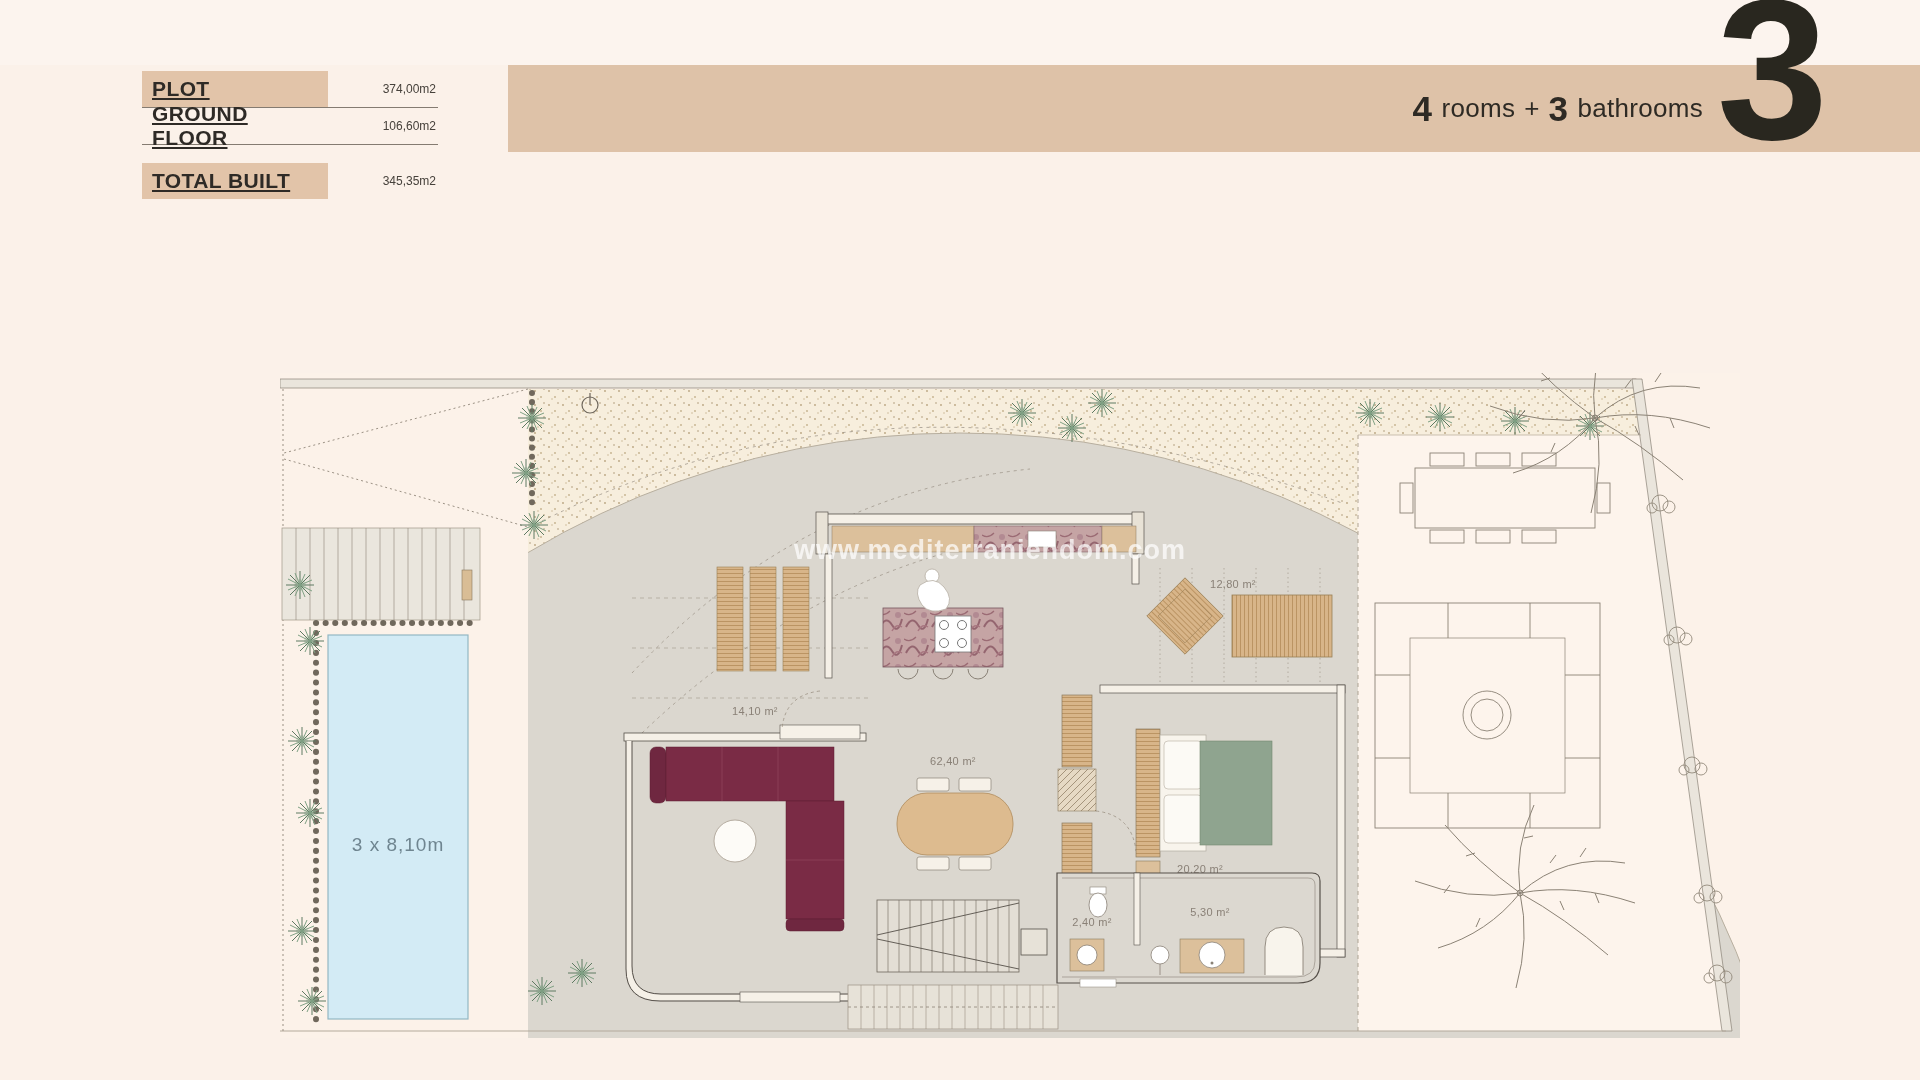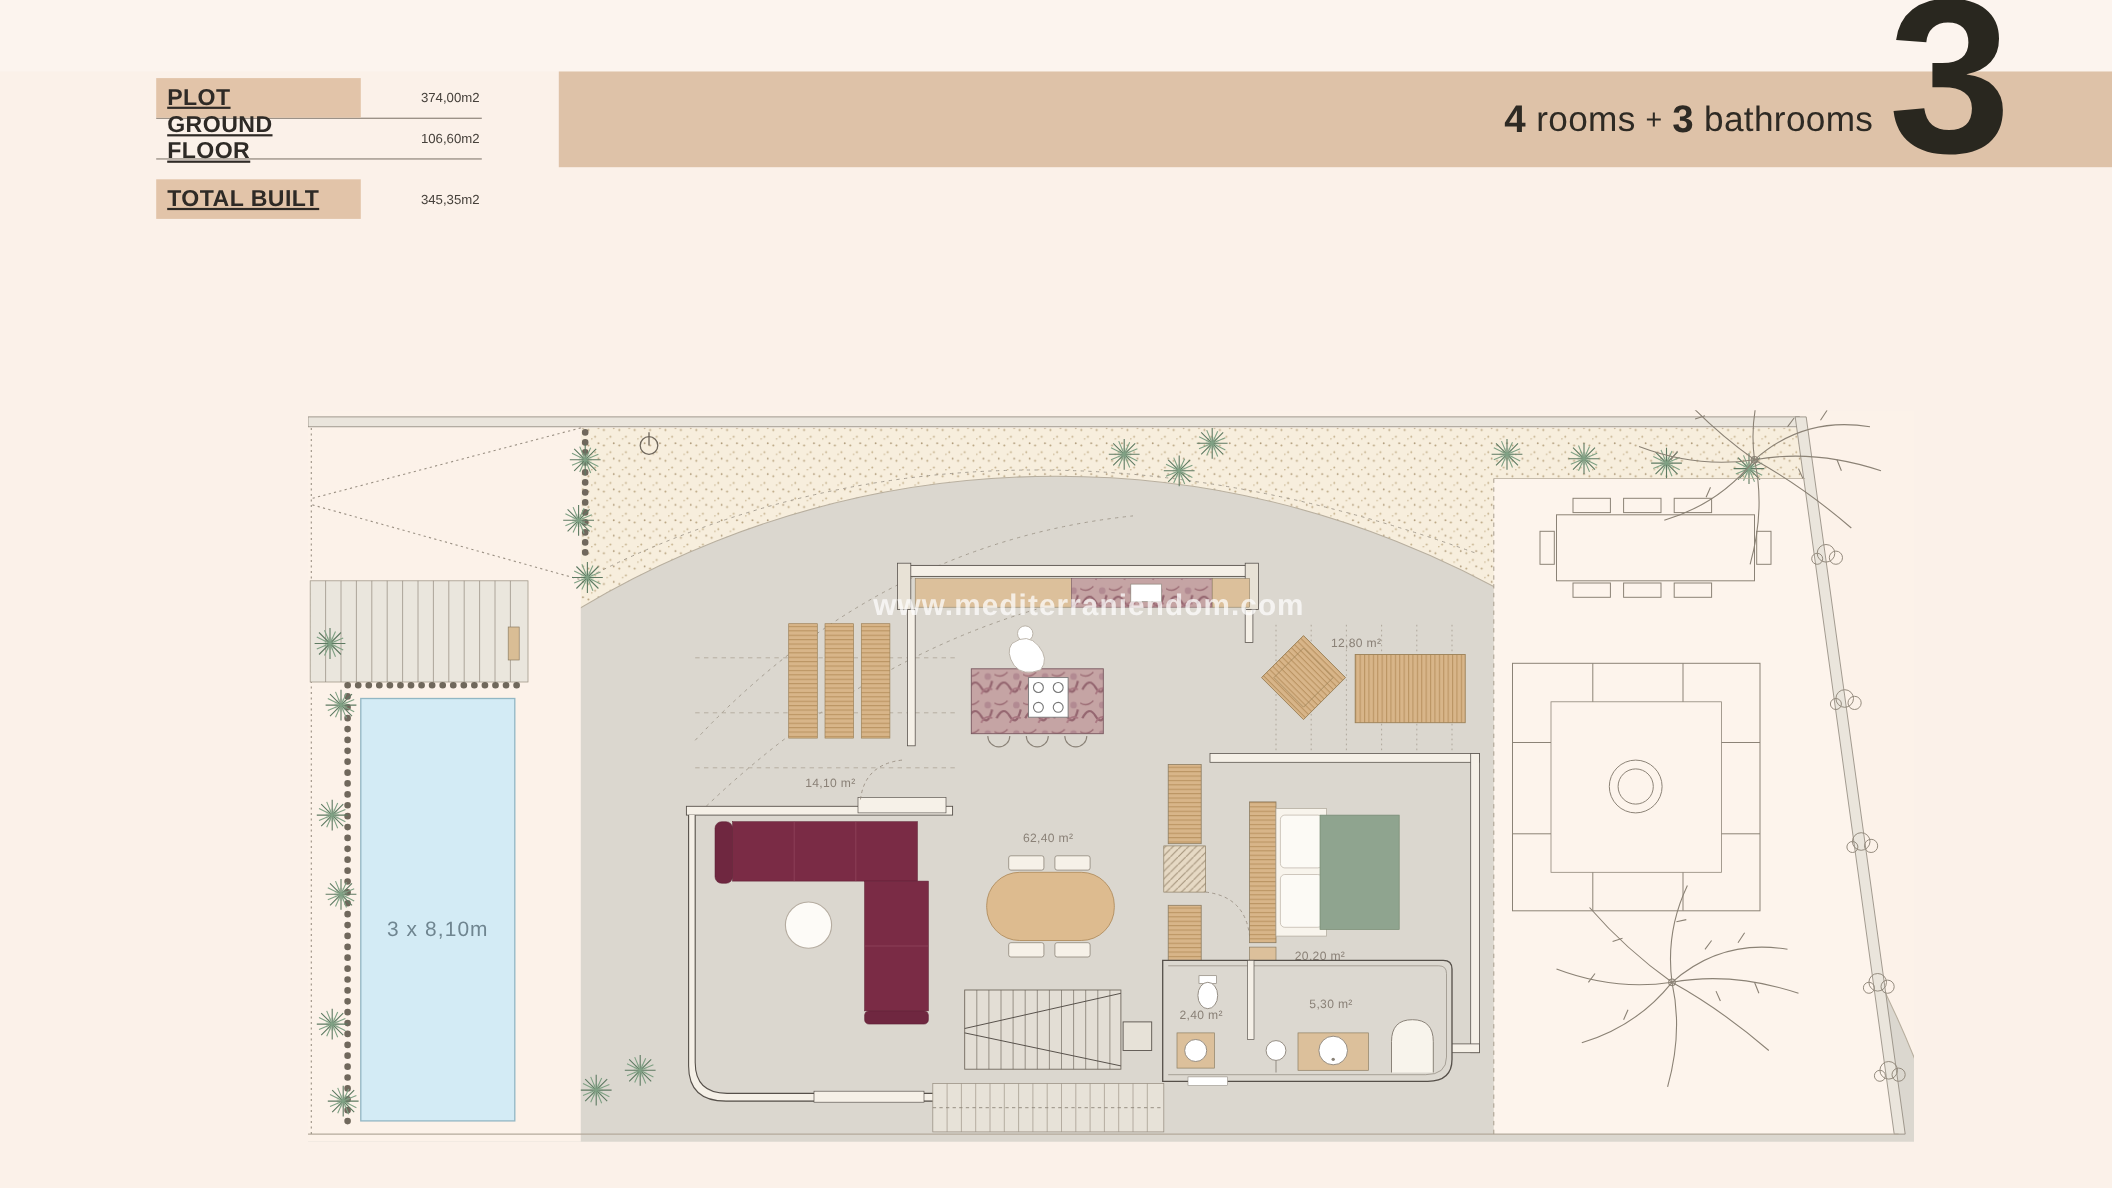--- a/index.html
+++ b/index.html
@@ -3,21 +3,21 @@
 <meta charset="utf-8">
 <style>
   html,body{margin:0;padding:0;}
   body{width:1920px;height:1080px;background:#fbf1e9;overflow:hidden;
        font-family:"Liberation Sans",sans-serif;position:relative;}
   .top-strip{position:absolute;left:0;top:0;width:1920px;height:65px;background:#fcf4ee;}
   
   .band{position:absolute;left:508px;top:65px;right:0;height:87px;background:#dec2a8;
         display:flex;align-items:center;justify-content:flex-end;padding-right:208px;box-sizing:border-box;}
   .band .num{font-size:35px;font-weight:700;color:#2e2a24;letter-spacing:.5px;}
-  .band .word{font-size:32px;font-weight:500;color:#2e2a24;margin:0 9px;letter-spacing:.3px;}
+  .band .word{font-size:26px;font-weight:500;color:#2e2a24;margin:0 9px;letter-spacing:.3px;}
   .band .plus{font-size:26px;font-weight:500;color:#2e2a24;margin-right:9px;}
   .big-number{position:absolute;top:-30px;right:92px;font-size:200px;line-height:1;
         font-weight:700;color:#29271f;z-index:5;}
   
   .area-table{position:absolute;left:142px;top:71px;width:296px;}
   .row{display:flex;align-items:stretch;height:36px;border-bottom:1px solid #847b71;}
   .row.last{border-bottom:none;margin-top:18px;}
   .row .label{width:186px;display:flex;align-items:center;padding-left:10px;box-sizing:border-box;
         font-weight:700;font-size:21px;color:#2e2a26;letter-spacing:.4px;text-decoration:underline;}
   .row.hl .label{background:#e2c4a9;}

